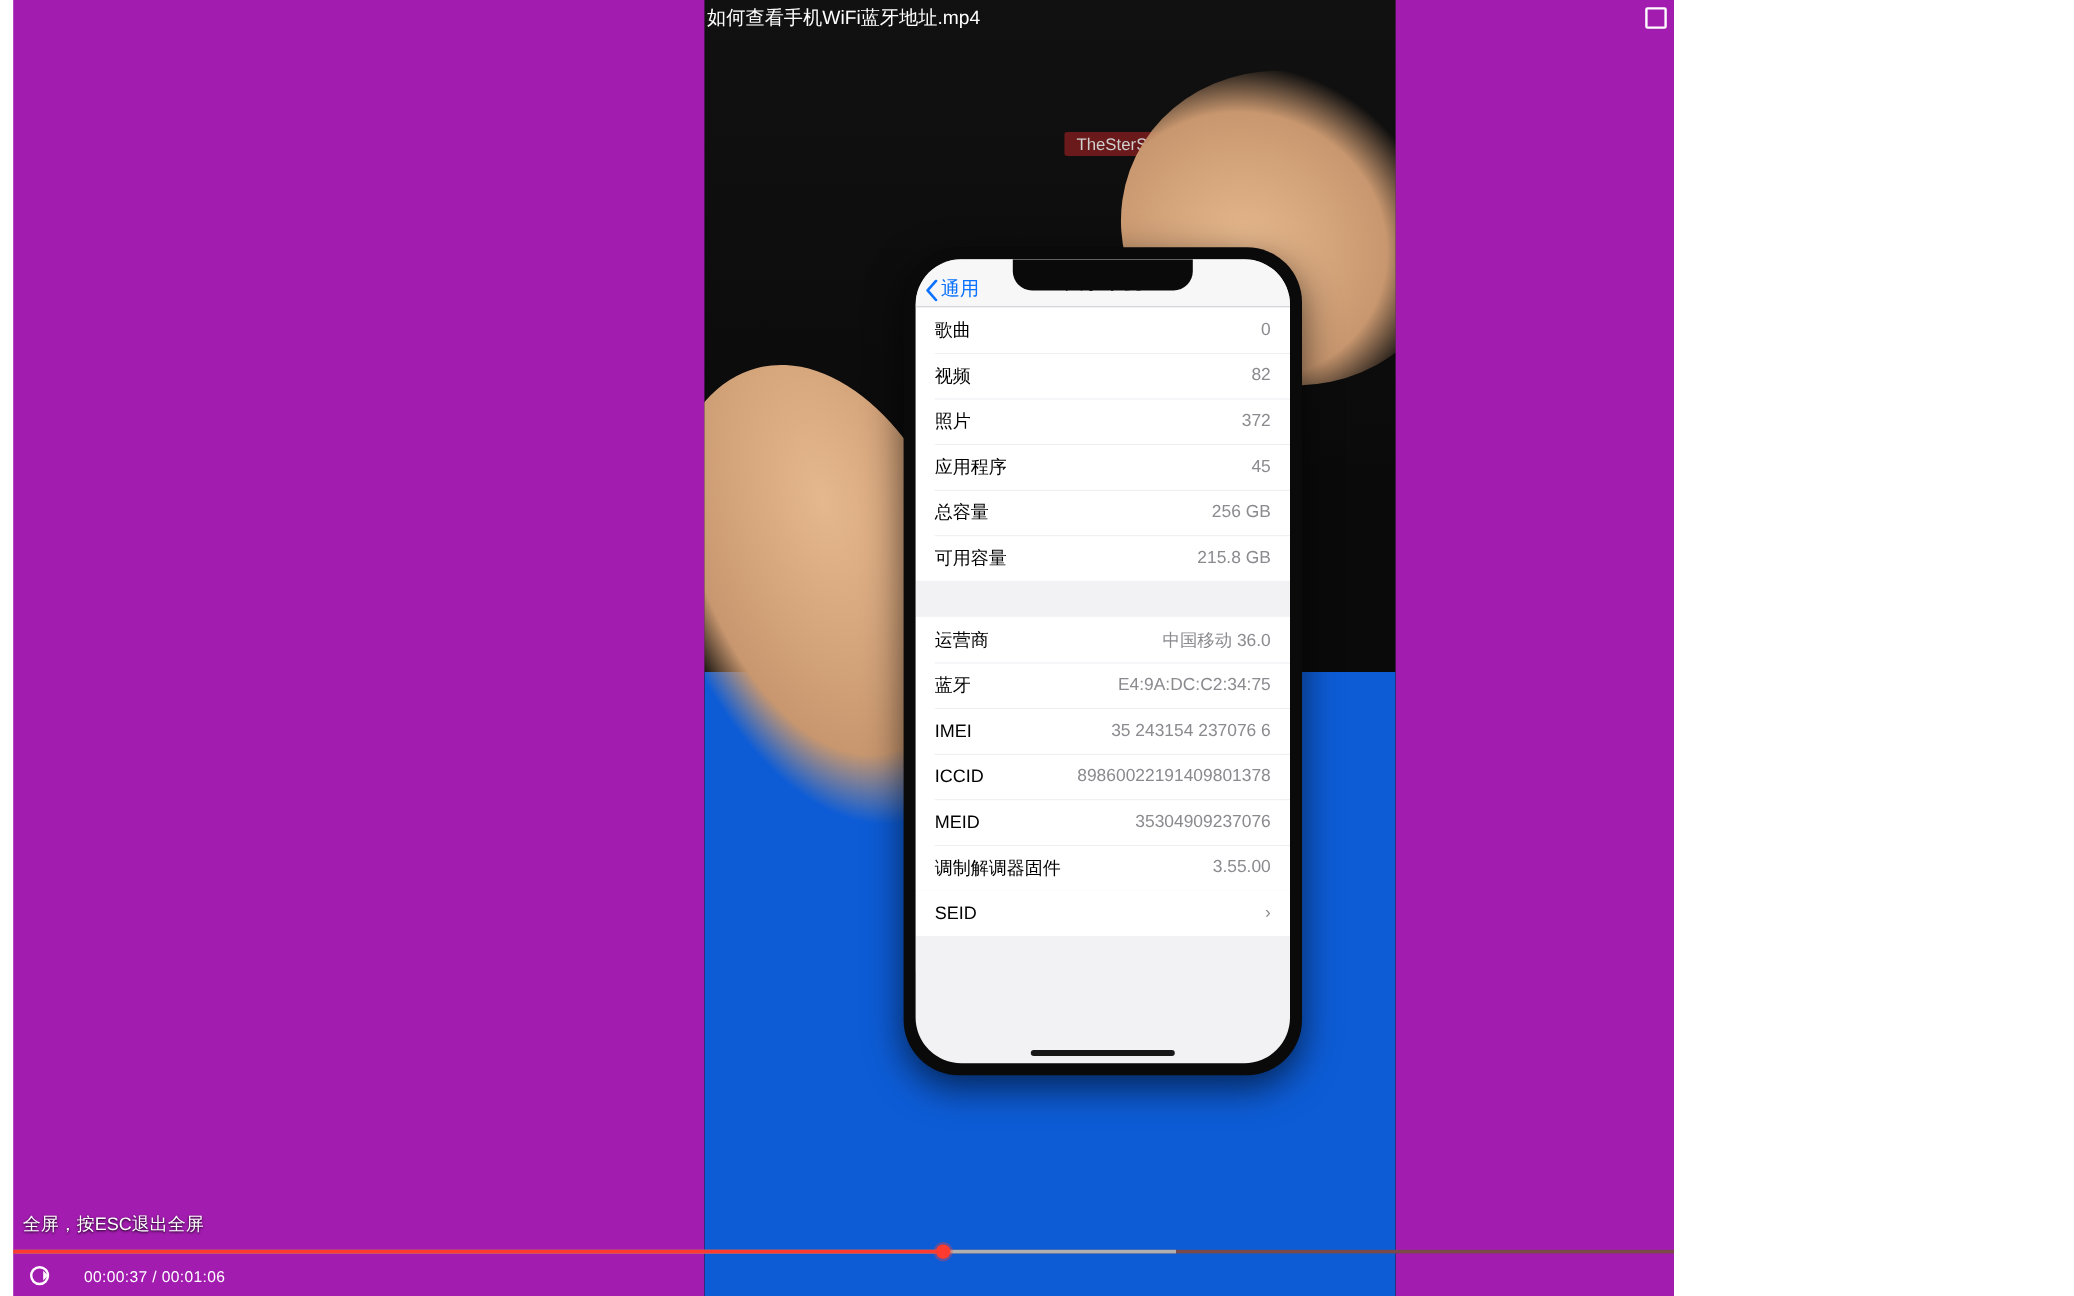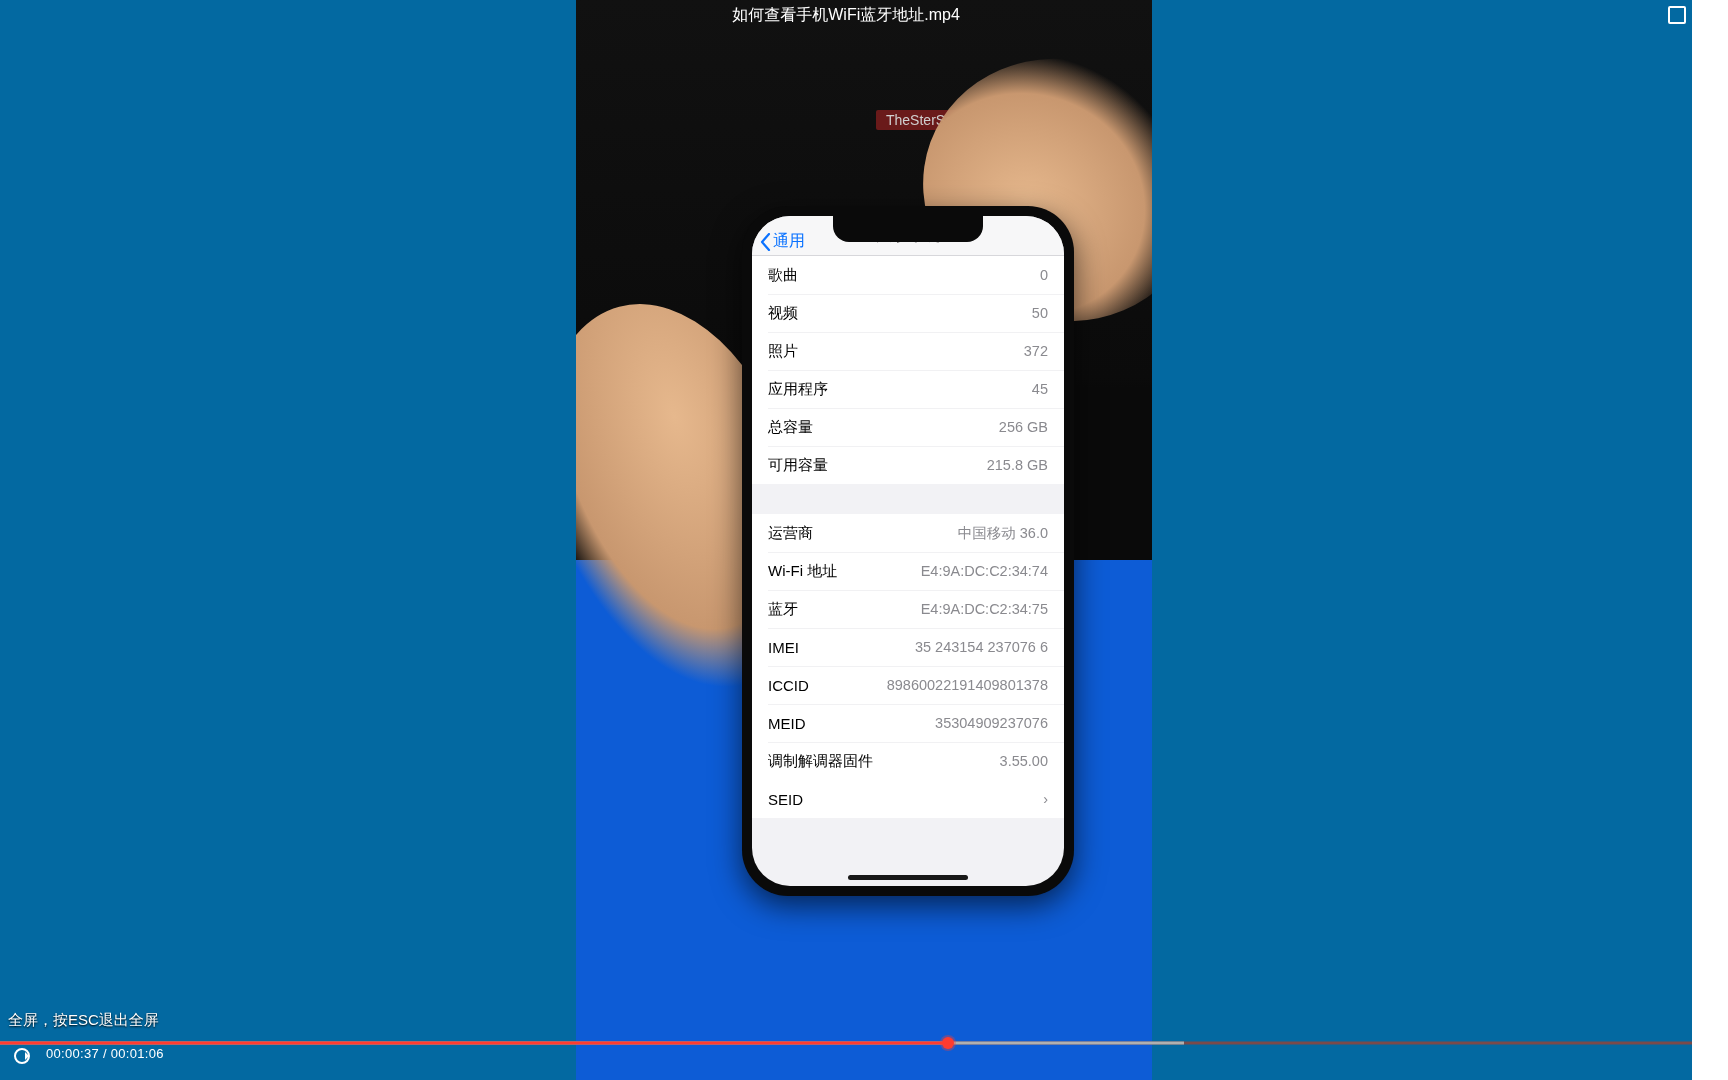--- a/index.html
+++ b/index.html
@@ -1,17 +1,17 @@
 <!DOCTYPE html>
 <html><head>
 <meta charset="utf-8">
 <style>
   * { margin: 0; padding: 0; box-sizing: border-box; }
   html, body { width: 1728px; height: 1080px; background: #fff; overflow: hidden; font-family: -apple-system, "Helvetica Neue", Arial, sans-serif; }
-  .viewport { position: relative; width: 1692px; height: 1080px; background: #0369a1; }
+  .viewport { position: relative; width: 1384px; height: 1080px; background: #a21caf; margin-left: 11px; }
 
   
   .title-bar {
     position: absolute; top: 0; left: 0; right: 0; height: 30px;
     display: flex; align-items: center; justify-content: center;
     color: #fff; font-size: 16px; z-index: 20;
   }
   .title-bar .right-icon {
     position: absolute; right: 6px; top: 6px; width: 18px; height: 18px;
     border: 2px solid #fff; border-radius: 2px;
@@ -85,21 +85,21 @@
     text-shadow:0 1px 2px #000;
   }
   .progress-wrap {
     position:absolute; left:0; right:0; bottom:34px; height:6px; display:flex; align-items:center;
   }
   .progress-bg { position:absolute; left:0; right:0; top:50%; height:3px; background:#7a4a4a; transform:translateY(-50%);}
   .progress-buf { position:absolute; left:0; top:50%; height:3px; background:#b0b0b0; transform:translateY(-50%);}
   .progress-fill { position:absolute; left:0; top:50%; height:3px; background:#ff3b30; transform:translateY(-50%);}
   .progress-dot { position:absolute; top:50%; width:12px; height:12px; background:#ff3b30; border-radius:50%; transform:translate(-50%,-50%); box-shadow:0 0 0 2px rgba(255,59,48,.35);}
   .controls {
-    position:absolute; left:0; right:0; bottom:0; height:34px; display:flex; gap:14px;
+    position:absolute; left:0; right:0; bottom:0; height:34px; display:flex; align-items:center; gap:27px;
     padding:0 12px; color:#fff; font-size:13px;
   }
   .ctrl-icon { width:20px; height:20px; display:flex; align-items:center; justify-content:center; position:relative;}
   .loop { border:2px solid #fff; border-radius:50%; width:16px; height:16px;}
   .loop::after{content:"";position:absolute;right:-1px;top:6px;border:4px solid transparent;border-left-color:#fff;}
   .time { letter-spacing:.3px;}
 </style>
 </head>
 <body>
 
@@ -132,21 +132,21 @@
         </div>
 
         <div class="list">
           <div class="group" id="group-a">
               <div class="row">
                 <span>歌曲</span>
                 <span class="val">0</span>
               </div>
               <div class="row">
                 <span>视频</span>
-                <span class="val">50</span>
+                <span class="val">82</span>
               </div>
               <div class="row">
                 <span>照片</span>
                 <span class="val">372</span>
               </div>
               <div class="row">
                 <span>应用程序</span>
                 <span class="val">45</span>
               </div>
               <div class="row">
@@ -156,24 +156,20 @@
               <div class="row">
                 <span>可用容量</span>
                 <span class="val">215.8 GB</span>
               </div>
             </div>
           <div class="sep"></div>
           <div class="group" id="group-b">
               <div class="row">
                 <span>运营商</span>
                 <span class="val">中国移动 36.0</span>
-              </div>
-              <div class="row">
-                <span>Wi-Fi 地址</span>
-                <span class="val">E4:9A:DC:C2:34:74</span>
               </div>
               <div class="row">
                 <span>蓝牙</span>
                 <span class="val">E4:9A:DC:C2:34:75</span>
               </div>
               <div class="row">
                 <span>IMEI</span>
                 <span class="val">35 243154 237076 6</span>
               </div>
               <div class="row">

